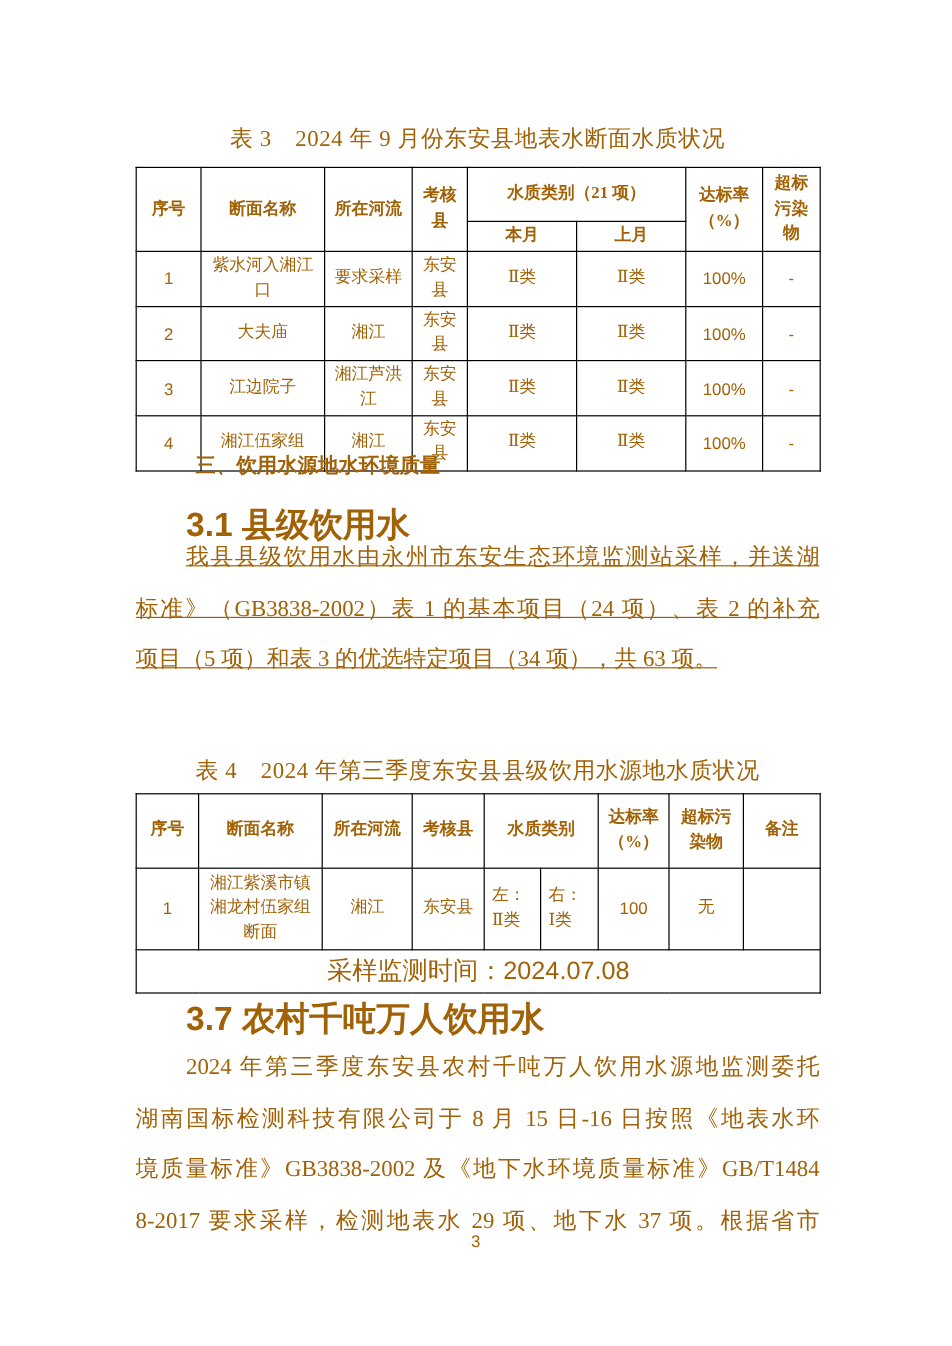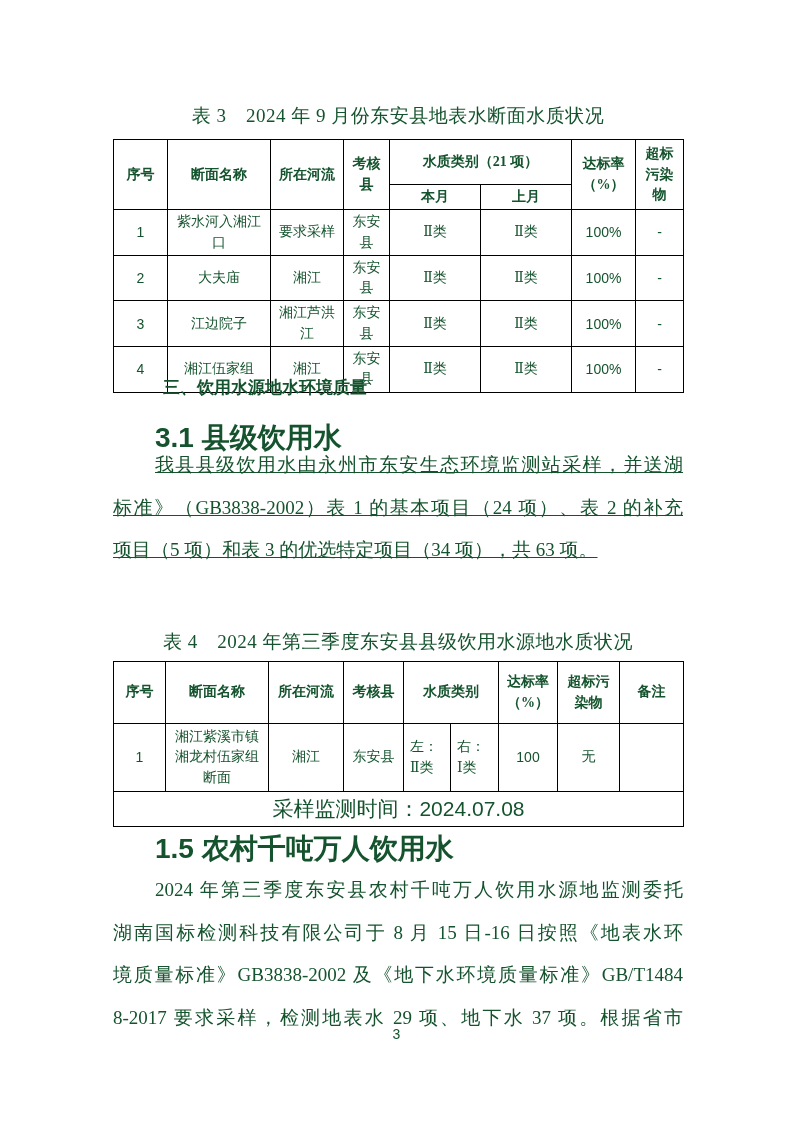--- a/index.html
+++ b/index.html
@@ -1,20 +1,20 @@
 <!DOCTYPE html>
 <html lang="zh"><head>
 <meta charset="utf-8">
 <style>
   html,body{margin:0;padding:0;background:#ffffff;}
   .page{
     position:relative;
     width:793px;height:1122px;
     background:#ffffff;
-    color:#14532d;
+    color:#a16207;
     font-family:"Liberation Serif","DejaVu Serif",serif;
     overflow:hidden;
   }
   .content{position:absolute;left:113px;width:570px;}
 
   
   .tbl-title{
     position:absolute;width:570px;text-align:center;
     font-size:19px;letter-spacing:0.5px;white-space:nowrap;
   }
@@ -211,21 +211,21 @@
       </tbody>
       <tfoot>
         <tr>
           <td colspan="9">
             <span>采样监测时间：</span><span class="sans">2024.07.08</span>
           </td>
         </tr>
       </tfoot>
     </table>
 
-    <div class="h-sub" style="top:830px;">1.5 农村千吨万人饮用水</div>
+    <div class="h-sub" style="top:830px;">3.7 农村千吨万人饮用水</div>
 
     <div class="para" style="top:869px;">
       <div class="line indent">2024 年第三季度东安县农村千吨万人饮用水源地监测委托</div>
       <div class="line">湖南国标检测科技有限公司于 8 月 15 日-16 日按照《地表水环</div>
       <div class="line">境质量标准》GB3838-2002 及《地下水环境质量标准》GB/T1484</div>
       <div class="line">8-2017 要求采样，检测地表水 29 项、地下水 37 项。根据省市</div>
     </div>
   </div>
 
   <div class="page-number">3</div>

